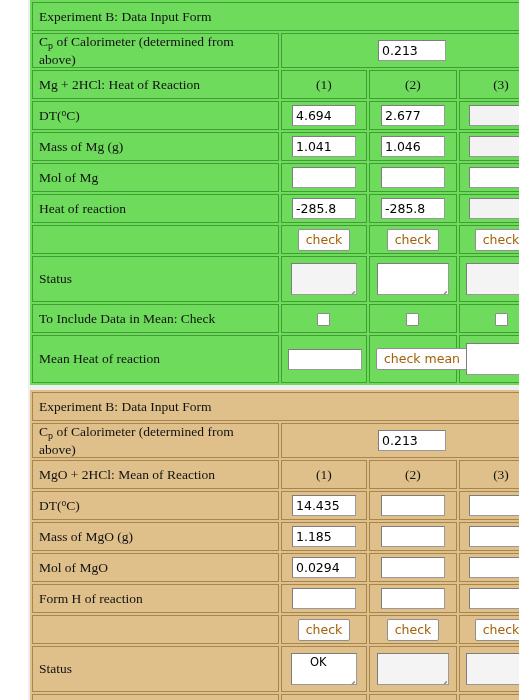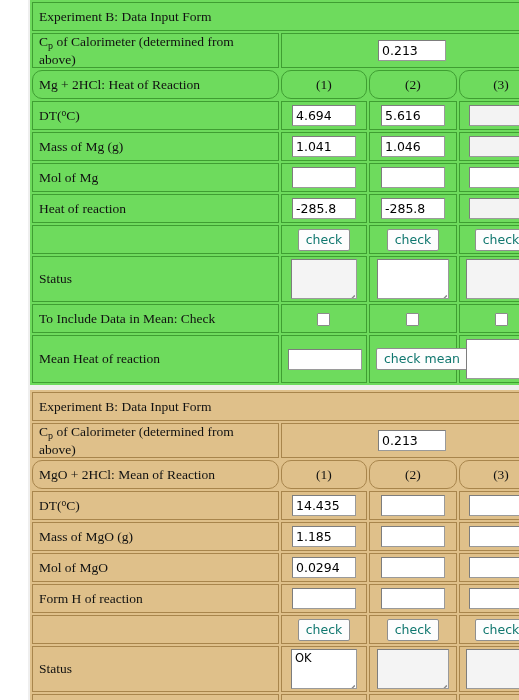--- a/index.html
+++ b/index.html
@@ -37,21 +37,21 @@
 
   
   .tbl-green { background: #6edb5d; }
   .tbl-green td { background: #6edb5d; border-color: #3f9e32; }
   
   .tbl-tan { background: #dfc08a; }
   .tbl-tan td { background: #dfc08a; border-color: #a8854c; }
 
   .lbl { text-align: left; }
   .cell-ctr { text-align: center; }
-  .hdr td { font-size: 13.5px; border-radius: 10px; }
+  .hdr td { font-size: 13.5px; }
 
   .col-lbl  { width: 247px; }
   .col-d1   { width: 86px; }
   .col-d2   { width: 88px; }
   .col-d3   { width: 84px; }
 
   
   .txt {
     width: 64px;
     height: 21px;
@@ -76,41 +76,41 @@
 
   .btn {
     display: inline-block;
     min-width: 52px;
     height: 22px;
     line-height: 20px;
     border: 1px solid #8f8f8f;
     background: #fdfdfd;
     font-family: "DejaVu Sans", "Liberation Sans", sans-serif;
     font-size: 12.5px;
-    color: #0f766e;
+    color: #a16207;
     text-align: center;
     padding: 0 7px;
     border-radius: 2px;
     vertical-align: middle;
     white-space: nowrap;
   }
 
   .area {
     position: relative;
     display: inline-block;
     width: 66px;
-    height: 40px;
+    height: 32px;
     border: 1px solid #9a9a9a;
     border-top-color: #7d7d7d;
     border-left-color: #7d7d7d;
     background: #ffffff;
     font-family: "DejaVu Sans", "Liberation Sans", sans-serif;
     font-size: 11.5px;
     color: #000;
-    padding: 2px 3px;
+    padding: 2px 18px;
     text-align: left;
     vertical-align: middle;
     line-height: 13px;
     overflow: hidden;
   }
   .area.empty { background: #f4f4f4; }
   .area.w2 { width: 72px; }
   .area.w3 { width: 76px; }
   .area .grip {
     position: absolute;
@@ -169,21 +169,21 @@
       </tr>
       <tr class="hdr">
         <td class="lbl">Mg + 2HCl: Heat of Reaction</td>
         <td class="cell-ctr">(1)</td>
         <td class="cell-ctr">(2)</td>
         <td class="cell-ctr">(3)</td>
       </tr>
       <tr>
         <td class="lbl"><span>DT(</span><span class="sup">o</span><span>C)</span></td>
         <td class="cell-ctr"><span class="txt">4.694</span></td>
-        <td class="cell-ctr"><span class="txt">5.616</span></td>
+        <td class="cell-ctr"><span class="txt">2.677</span></td>
         <td class="cell-ctr"><span class="txt empty"></span></td>
       </tr>
       <tr>
         <td class="lbl">Mass of Mg (g)</td>
         <td class="cell-ctr"><span class="txt">1.041</span></td>
         <td class="cell-ctr"><span class="txt">1.046</span></td>
         <td class="cell-ctr"><span class="txt empty"></span></td>
       </tr>
       <tr>
         <td class="lbl">Mol of Mg</td>

